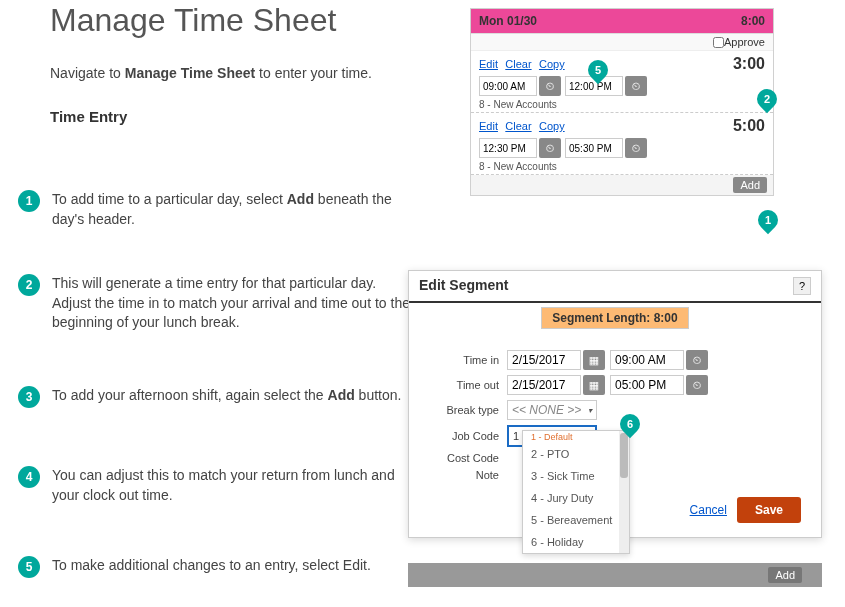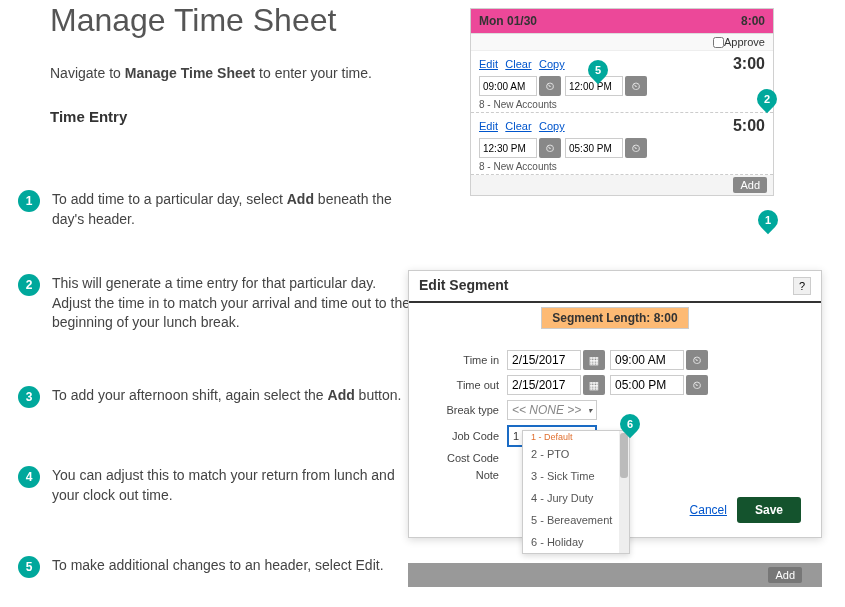--- a/index.html
+++ b/index.html
@@ -46,21 +46,21 @@
 .frow { display: flex; align-items: center; margin-top: 5px; }
 .flabel { width: 88px; text-align: right; padding-right: 8px; font-size: 11px; color: #444; }
 .fin { width: 74px; height: 20px; border: 1px solid #ccc; font-size: 12px; padding: 0 4px; }
 .icn { width: 22px; height: 20px; background: #888; display: inline-flex; align-items: center; justify-content: center; color: #fff; margin-left: 2px; margin-right: 5px; border-radius: 2px; font-size: 11px; }
 .brk { width: 90px; height: 20px; border: 1px solid #ccc; font-size: 12px; padding: 0 4px; color: #888; font-style: italic; display: flex; align-items: center; justify-content: space-between; }
 .brk::after { content: "▾"; font-size: 8px; color: #555; }
 .jc { width: 90px; height: 22px; border: 2px solid #1a6bc4; font-size: 11px; padding: 0 4px; display: flex; align-items: center; position: relative; }
 .jc::after { content: ""; position: absolute; right: 3px; top: 8px; width: 2px; height: 10px; background: #333; }
 .es-actions { display: flex; justify-content: flex-end; gap: 10px; padding: 10px 20px 14px; align-items: center; }
 .cancel { color: #0055cc; font-size: 12px; cursor: pointer; text-decoration: underline; }
-.save { background: #14532d; color: #fff; border: none; padding: 6px 18px; font-size: 12px; border-radius: 3px; cursor: pointer; font-weight: 700; }
+.save { background: #c2410c; color: #fff; border: none; padding: 6px 18px; font-size: 12px; border-radius: 3px; cursor: pointer; font-weight: 700; }
 
 .dd { position: absolute; left: 522px; top: 430px; width: 108px; border: 1px solid #ccc; background: #fff; box-shadow: 0 2px 6px rgba(0,0,0,0.15); z-index: 10; }
 .dd .opt { padding: 5px 8px; font-size: 11px; color: #555; cursor: pointer; }
 .dd .opt.cut { color: #e07030; font-size: 9px; padding: 1px 8px; }
 .dd-scroll { position: absolute; right: 0; top: 0; bottom: 0; width: 10px; background: #eee; }
 .dd-thumb { position: absolute; right: 1px; top: 2px; width: 8px; height: 45px; background: #bbb; border-radius: 3px; }
 
 .add-shadow { position: absolute; left: 408px; top: 563px; width: 414px; height: 24px; background: #999; z-index: 4; display: flex; justify-content: flex-end; align-items: center; padding-right: 20px; }
 .add-shadow .add-btn { background: #777; }
 
@@ -92,21 +92,21 @@
 <div class="step s3">
   <div class="bullet">3</div>
   <div class="text"><span>To add your afternoon shift, again select the </span><b>Add</b><span> button.</span></div>
 </div>
 <div class="step s4">
   <div class="bullet">4</div>
   <div class="text">You can adjust this to match your return from lunch and your clock out time.</div>
 </div>
 <div class="step s5">
   <div class="bullet">5</div>
-  <div class="text">To make additional changes to an header, select Edit.</div>
+  <div class="text">To make additional changes to an entry, select Edit.</div>
 </div>
 
 <div class="ts-card">
   <div class="ts-header">
     <span>Mon 01/30</span>
     <span>8:00</span>
   </div>
   <div class="ts-approve">
     <input type="checkbox" style="">
     <span>Approve</span>

